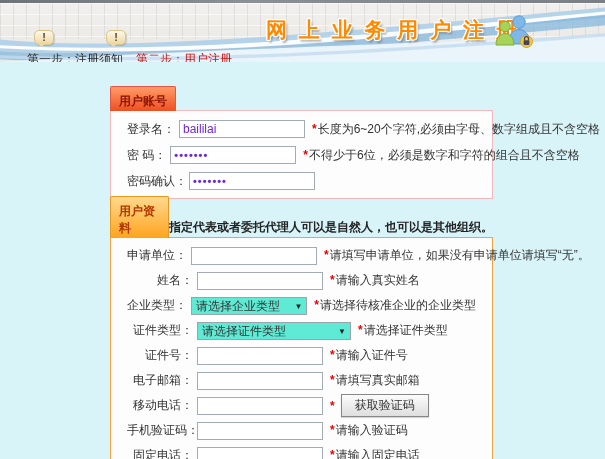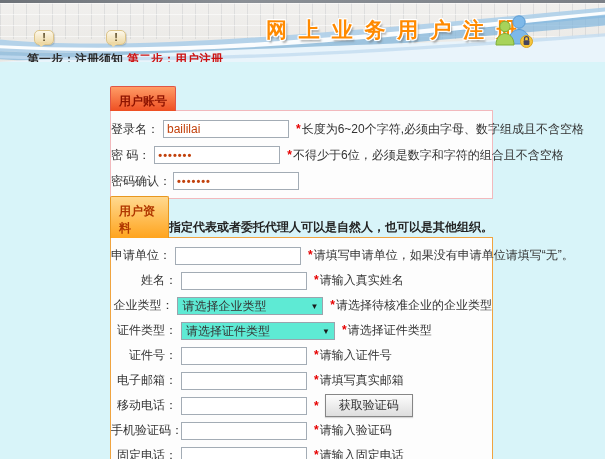--- a/index.html
+++ b/index.html
@@ -28,53 +28,53 @@
 
   .bubble { position:absolute; width:20px; height:15px; border-radius:5px;
             background:linear-gradient(#fdf8ea,#eed9a5); border:1px solid #dcc488;
             color:#5a4a24; font-weight:bold; font-size:11px; text-align:center;
             line-height:13px; box-shadow:1px 1px 1px rgba(0,0,0,.15); }
   .bubble::after { content:""; position:absolute; left:2px; bottom:-7px;
             border:4px solid transparent; border-top:5px solid #eed9a5;
             border-right-width:7px; }
   .bubble1 { left:34px; top:27px; }
   .bubble2 { left:106px; top:27px; }
-  .step-label { position:absolute; top:48px; font-size:12px; font-weight:bold;
+  .step-label { position:absolute; top:48px; font-size:12px; font-weight:normal;
                 white-space:nowrap; }
   .step1 { left:27px; color:#2a2a2a; }
-  .step2 { left:127px; color:#cc1111; }
+  .step2 { left:136px; color:#cc1111; }
 
   
   .section { position:absolute; left:110px; width:383px; }
   .sec-account { top:86px; }
   .sec-profile { top:196px; }
 
   .tab { display:inline-block; font-size:12px; font-weight:bold;
          padding:6px 8px 1px; border-radius:2px 2px 0 0; position:relative; z-index:2; }
   .tab-account { background:linear-gradient(#ff9c66,#ee4f22); border:1px solid #e05545;
                  border-bottom:none; color:#8d1300; }
   .tab-profile { background:linear-gradient(#ffd98f,#ffa41e); border:1px solid #e8971f;
                  border-bottom:none; color:#b03700; }
 
   .tab-row { display:flex; align-items:flex-end; }
   .sec-note { flex:1; text-align:right; font-size:12px; font-weight:bold;
               color:#222; padding-bottom:2px; white-space:nowrap; }
 
-  .panel { background:#fdfdfd; margin-top:-1px; padding:5px 0 4px; }
+  .panel { background:#fdfdfd; margin-top:-1px; padding:5px 16px 4px; }
   .panel-account { border:1px solid #f2b9bd; }
   .panel-profile { border:1px solid #f0a440; }
 
   .row { display:flex; align-items:center; height:26px; }
   .panel-profile .row { height:25px; }
   .lbl { font-size:12px; color:#333; text-align:right; white-space:nowrap; }
   .panel-account .lbl { width:58px; }
   .panel-profile .lbl { width:66px; }
 
   input.txt { width:126px; height:18px; border:1px solid #a3acb5; background:#fff;
-              font-size:12px; padding:1px 3px; margin-left:4px; color:#c2410c;
+              font-size:12px; padding:1px 3px; margin-left:4px; color:#6d28d9;
               font-family:"Liberation Sans","DejaVu Sans",sans-serif; }
   input.pw  { font-weight:bold; letter-spacing:1px; font-size:11px; }
 
   .select { width:154px; height:18px; border:1px solid #9aa4ad; background:#5eead4;
             margin-left:4px; position:relative; display:flex; 
             padding-left:4px; font-size:12px; color:#333; cursor:default; }
   .sel-arrow { position:absolute; right:4px; top:4px; font-size:8px; color:#1a1a1a;
                line-height:10px; }
 
   .hint { font-size:12px; color:#333; margin-left:7px; white-space:nowrap; }

